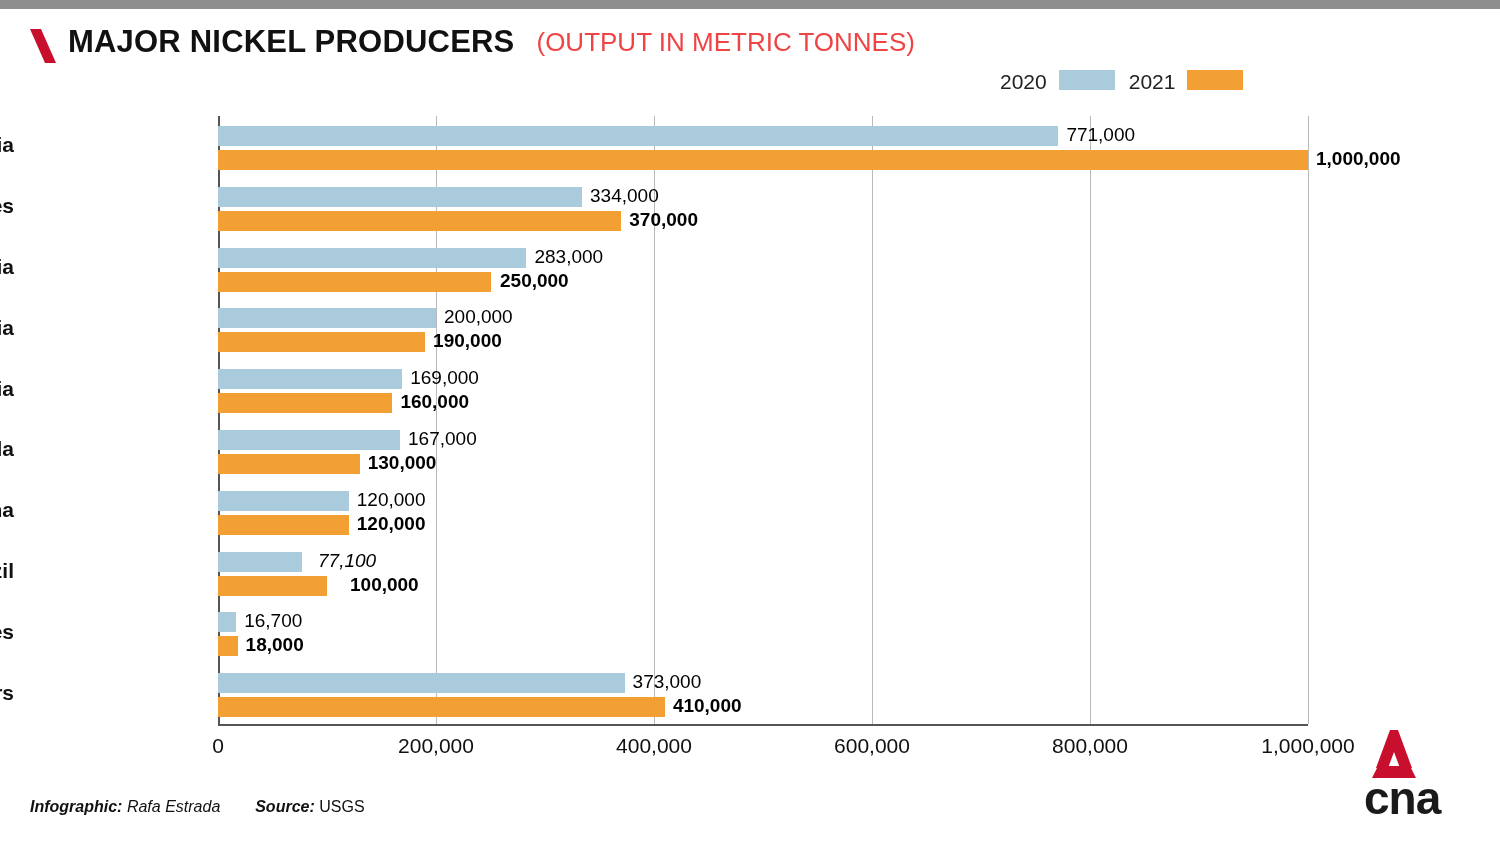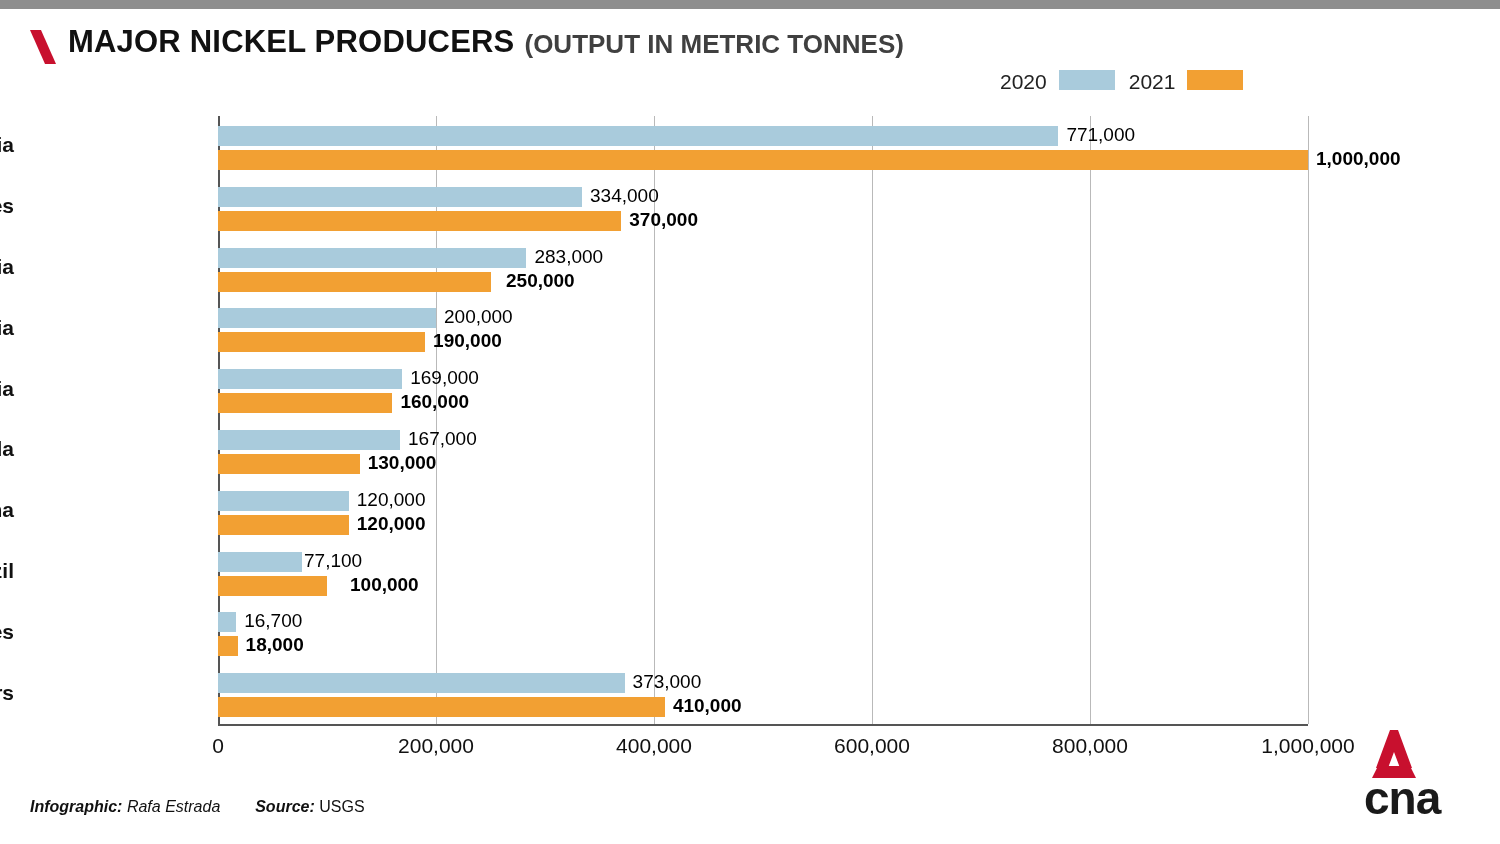--- a/index.html
+++ b/index.html
@@ -19,41 +19,41 @@
     top: 0; left: 0;
     width: 1500px;
     height: 9px;
     background: #8e8e8e;
   }
   .header {
     position: absolute;
     top: 24px;
     left: 30px;
     display: flex;
-    align-items: flex-end;
+    align-items: center;
   }
   .red-slash {
     width: 26px;
     height: 34px;
     margin-right: 12px;
     position: relative;
     top: 4px;
   }
   .title-main {
     font-size: 31px;
     font-weight: bold;
     letter-spacing: 0.2px;
     color: #111111;
     white-space: nowrap;
   }
   .title-sub {
     font-size: 26px;
-    font-weight: bold;
-    color: #404040;
-    margin-left: 10px;
+    font-weight: normal;
+    color: #ef4444;
+    margin-left: 22px;
     white-space: nowrap;
   }
   .legend {
     position: absolute;
     top: 70px;
     left: 1000px;
     display: flex;
     align-items: center;
     gap: 14px;
   }
@@ -232,21 +232,21 @@
           <div class="bar y2020" style="width: 364.06px; left: 0px; background: rgb(169, 203, 220);"></div>
           <div class="bar-value y2020" style="left: 372.06px;">334,000</div>
           <div class="bar y2021" style="width: 403.3px; left: 0px; background: rgb(242, 160, 51);"></div>
           <div class="bar-value y2021" style="left: 411.3px;">370,000</div>
         </div>
         <div class="row" style="top: 121.6px; height: 60.8px;">
           <div class="cat-label" style="top: 17.4px;">Russia</div>
           <div class="bar y2020" style="width: 308.47px; left: 0px; background: rgb(169, 203, 220);"></div>
           <div class="bar-value y2020" style="left: 316.47px;">283,000</div>
           <div class="bar y2021" style="width: 272.5px; left: 0px; background: rgb(242, 160, 51);"></div>
-          <div class="bar-value y2021" style="left: 288px;">250,000</div>
+          <div class="bar-value y2021" style="left: 282px;">250,000</div>
         </div>
         <div class="row" style="top: 182.4px; height: 60.8px;">
           <div class="cat-label" style="top: 17.4px;">New Caledonia</div>
           <div class="bar y2020" style="width: 218px; left: 0px; background: rgb(169, 203, 220);"></div>
           <div class="bar-value y2020" style="left: 226px;">200,000</div>
           <div class="bar y2021" style="width: 207.1px; left: 0px; background: rgb(242, 160, 51);"></div>
           <div class="bar-value y2021" style="left: 215.1px;">190,000</div>
         </div>
         <div class="row" style="top: 243.2px; height: 60.8px;">
           <div class="cat-label" style="top: 17.4px;">Australia</div>
@@ -265,21 +265,21 @@
         <div class="row" style="top: 364.8px; height: 60.8px;">
           <div class="cat-label" style="top: 17.4px;">China</div>
           <div class="bar y2020" style="width: 130.8px; left: 0px; background: rgb(169, 203, 220);"></div>
           <div class="bar-value y2020" style="left: 138.8px;">120,000</div>
           <div class="bar y2021" style="width: 130.8px; left: 0px; background: rgb(242, 160, 51);"></div>
           <div class="bar-value y2021" style="left: 138.8px;">120,000</div>
         </div>
         <div class="row" style="top: 425.6px; height: 60.8px;">
           <div class="cat-label" style="top: 17.4px;">Brazil</div>
           <div class="bar y2020" style="width: 84.039px; left: 0px; background: rgb(169, 203, 220);"></div>
-          <div class="bar-value y2020" style="left: 86px;">77,100</div>
+          <div class="bar-value y2020" style="left: 100px; font-style: italic;">77,100</div>
           <div class="bar y2021" style="width: 109px; left: 0px; background: rgb(242, 160, 51);"></div>
           <div class="bar-value y2021" style="left: 132px;">100,000</div>
         </div>
         <div class="row" style="top: 486.4px; height: 60.8px;">
           <div class="cat-label" style="top: 17.4px;">United States</div>
           <div class="bar y2020" style="width: 18.203px; left: 0px; background: rgb(169, 203, 220);"></div>
           <div class="bar-value y2020" style="left: 26.203px;">16,700</div>
           <div class="bar y2021" style="width: 19.62px; left: 0px; background: rgb(242, 160, 51);"></div>
           <div class="bar-value y2021" style="left: 27.62px;">18,000</div>
         </div>

